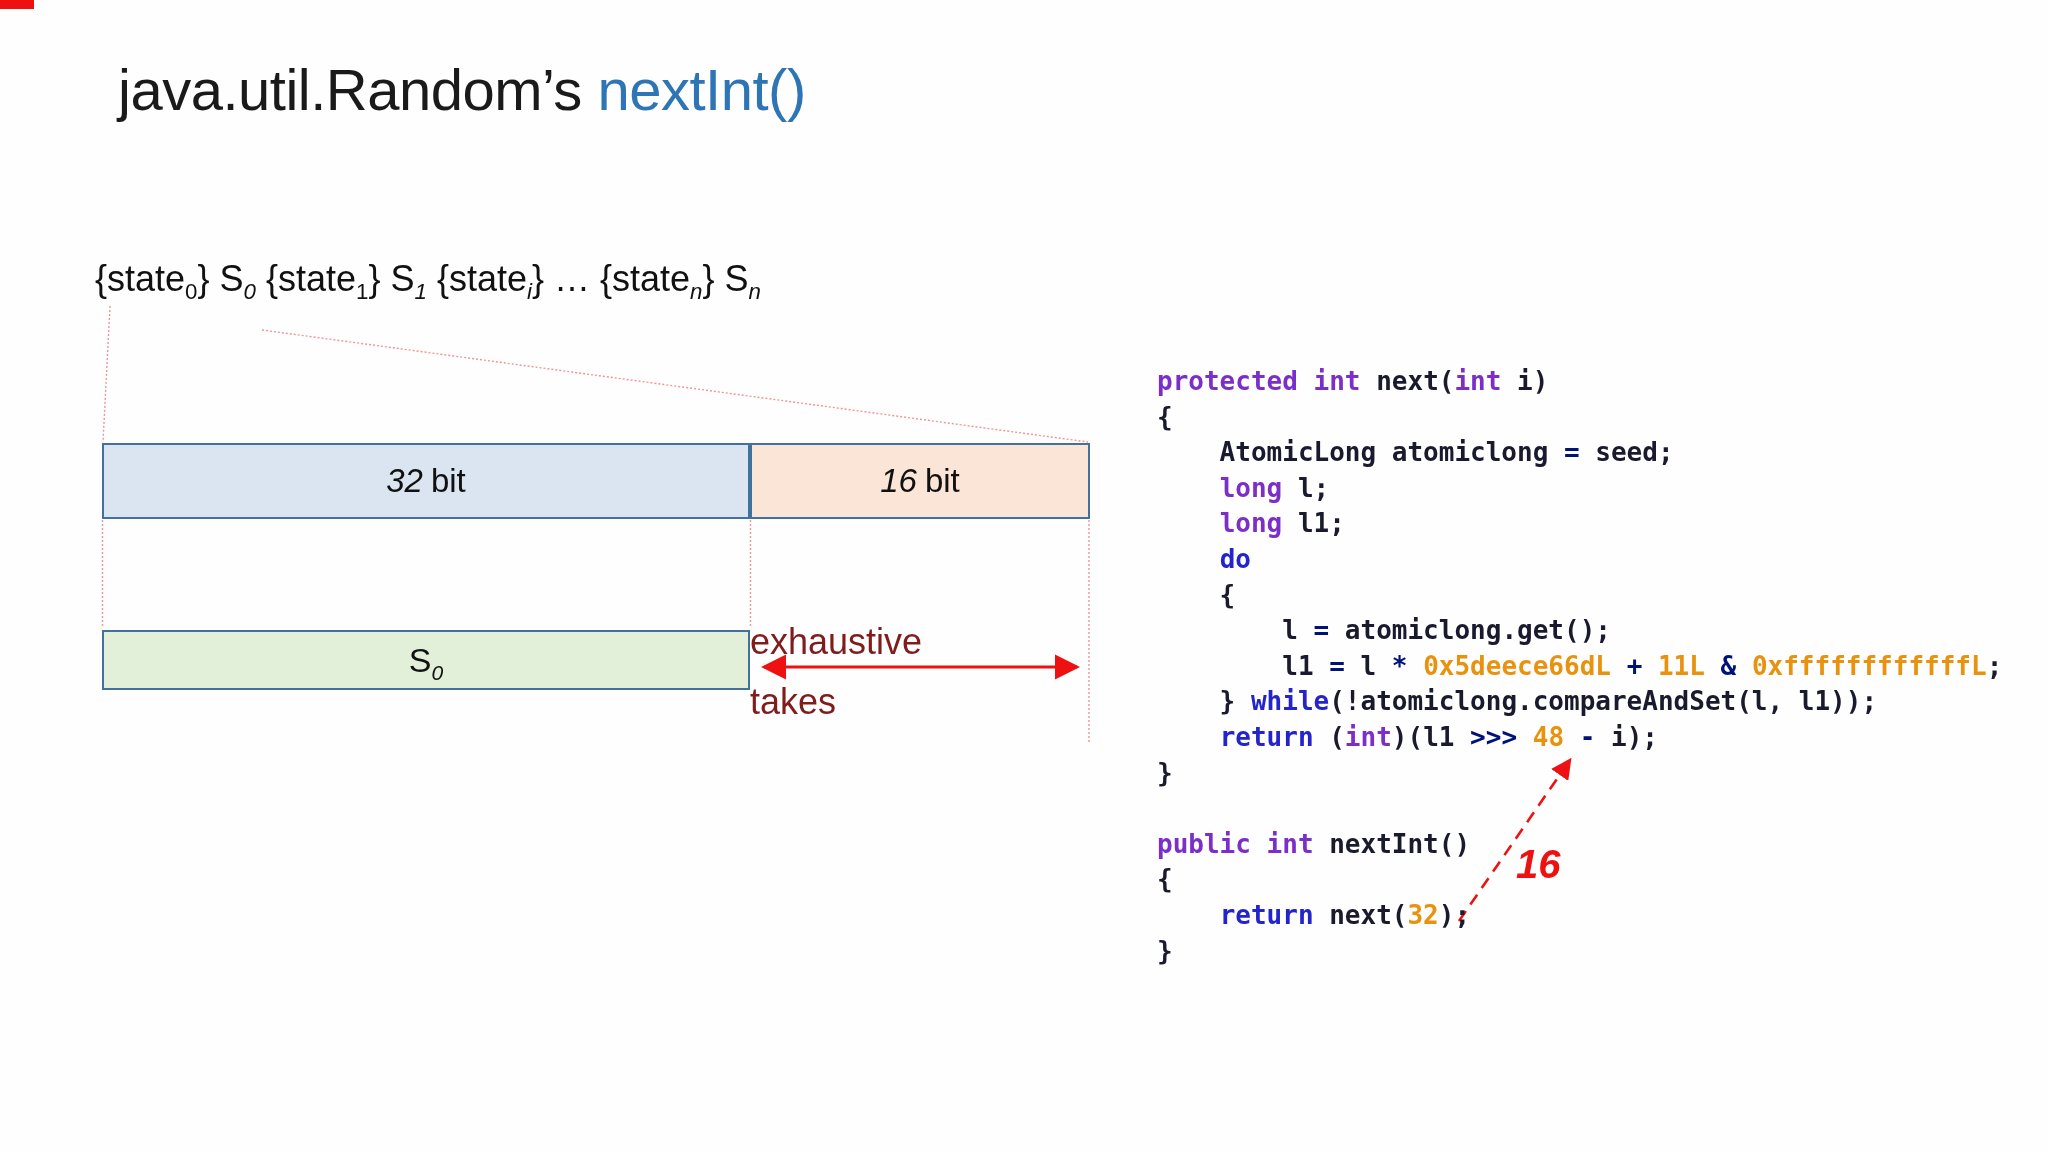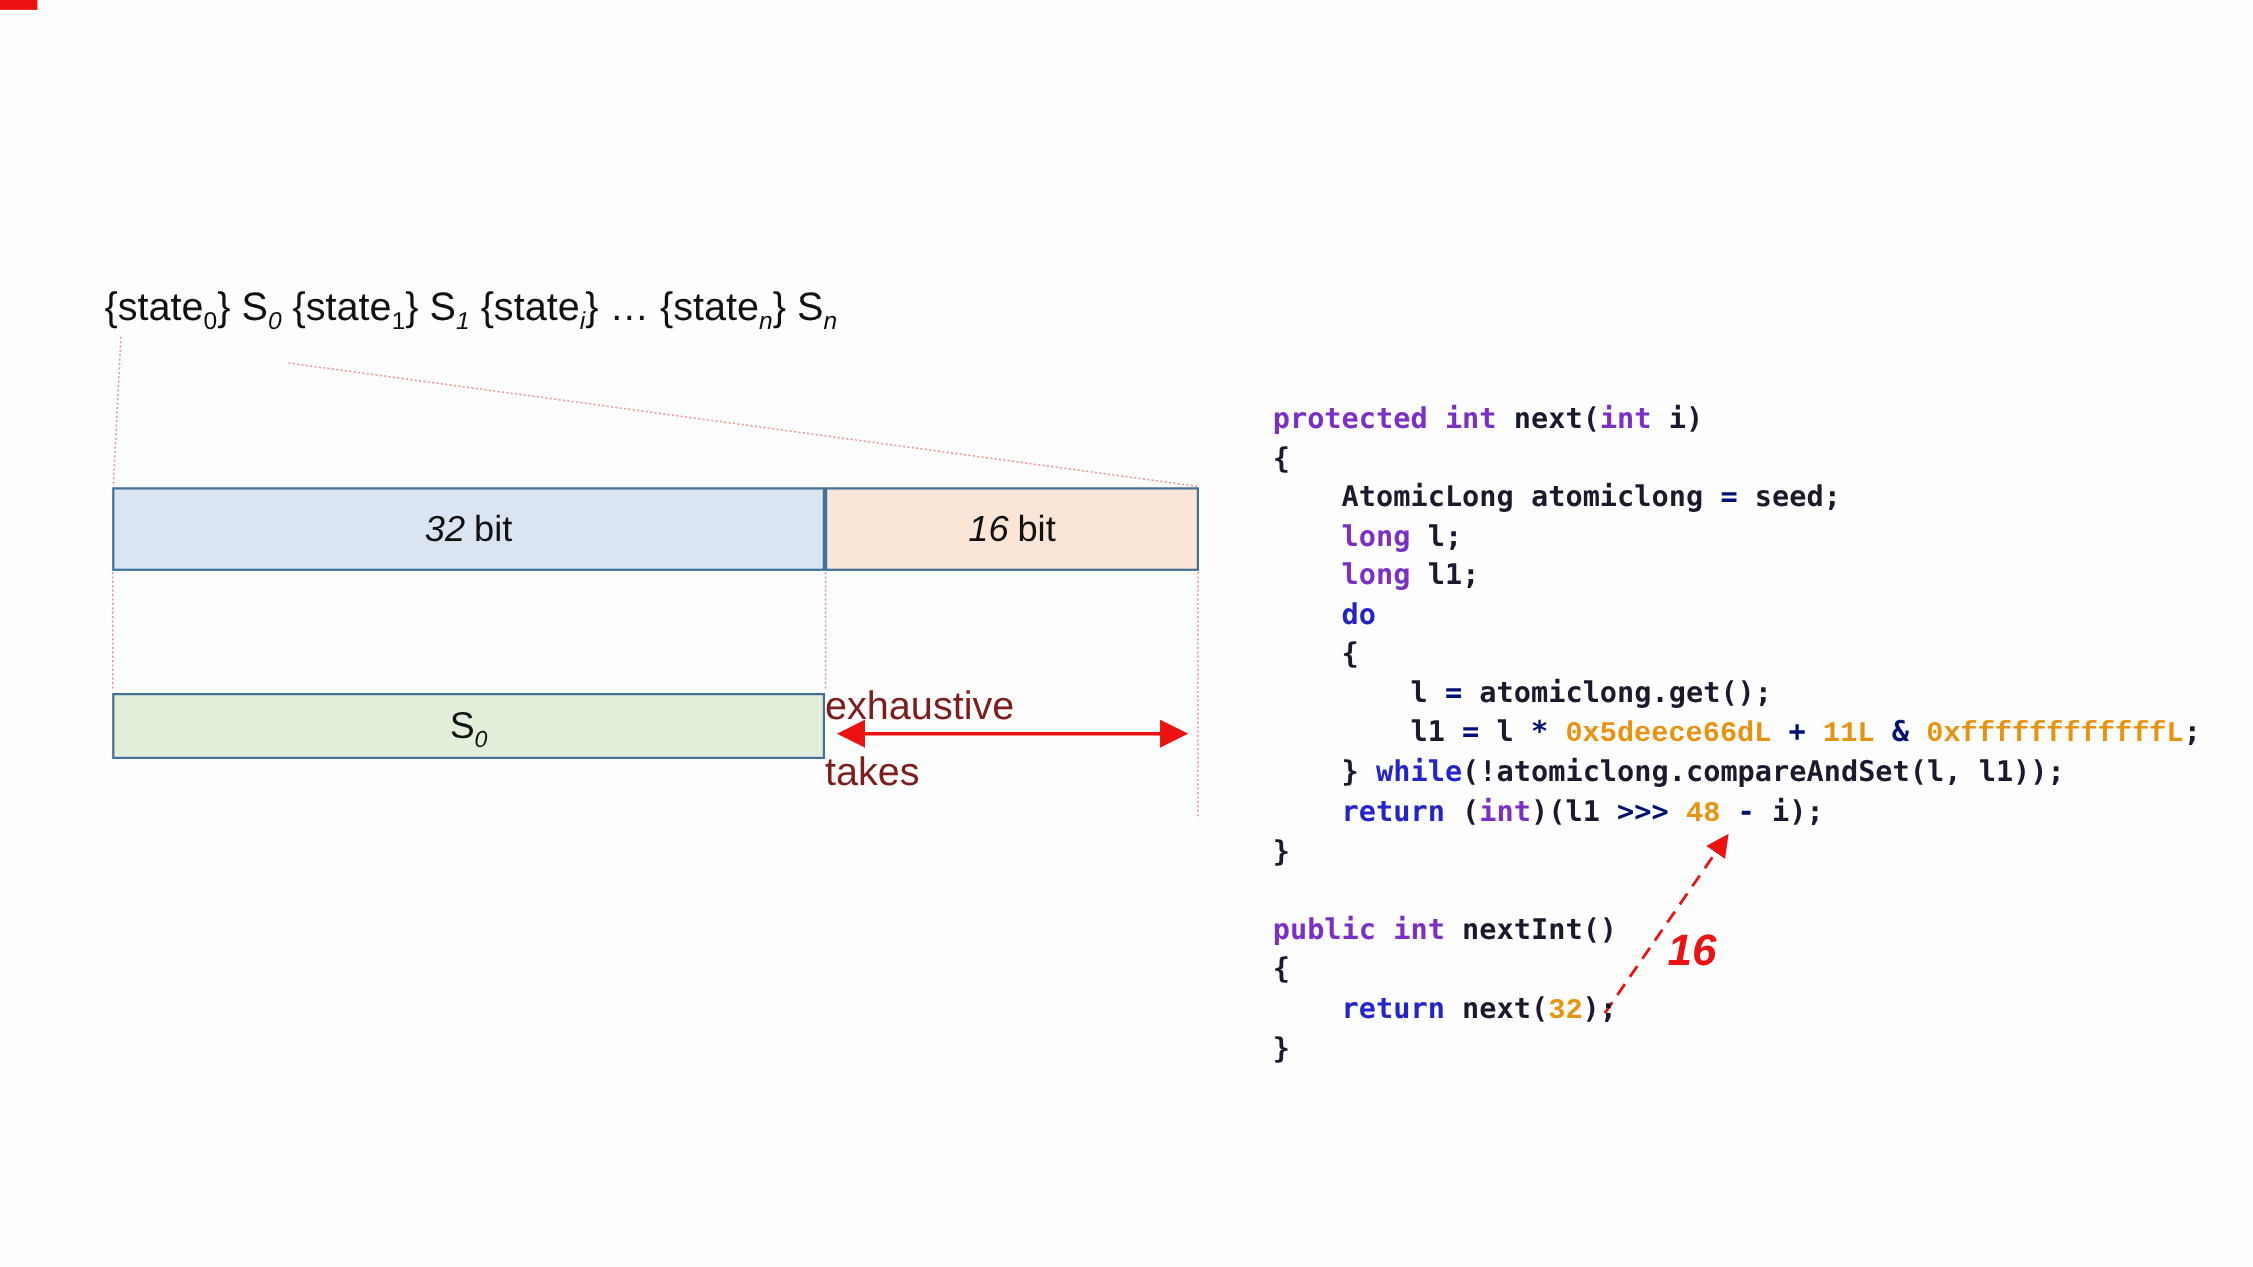--- a/index.html
+++ b/index.html
@@ -27,35 +27,36 @@
   #exsearch{left:750px;top:612px;width:340px;text-align:left;font-size:36px;line-height:60px;color:#7f1d1d;}
   
   #paragraph{left:90px;top:820px;width:780px;font-size:36px;line-height:47px;color:#111;}
   #paragraph .red{color:var(--red);}
   
   #code{left:1157px;top:364px;font-family:"DejaVu Sans Mono","Liberation Mono",monospace;
         font-size:26px;font-weight:bold;line-height:35.6px;white-space:pre;}
   .tk-pl{color:var(--codePlain);}
   .tk-kw1{color:var(--codePurple);}
   .tk-kw2{color:var(--codeBlue);}
-  .tk-num{color:var(--codeOrange);font-family:Liberation Mono, monospace;}
+  .tk-num{color:var(--codeOrange);}
   .tk-op{color:var(--codeNavy);}
   
   #note16{left:1516px;top:842px;font-size:40px;font-weight:bold;font-style:italic;color:var(--red);}
   
   #redmark{left:0;top:0;width:34px;height:9px;background:var(--red);}
   #overlay{left:0;top:0;}
 </style>
 </head>
 <body>
 
 <div id="slide">
 
   <div id="redmark" class="abs"></div>
 
+  <div id="title" class="abs"><span>java.util.Random’s </span><span class="accent">nextInt()</span></div>
 
   <div id="formula" class="abs"><span>{state</span><sub>0</sub><span>} S</span><sub class="it">0</sub><span> {state</span><sub>1</sub><span>} S</span><sub class="it">1</sub><span> {state</span><sub class="it">i</sub><span>}  …  {state</span><sub class="it">n</sub><span>} S</span><sub class="it">n</sub></div>
 
   <svg id="overlay" class="abs" width="2048" height="1152" viewBox="0 0 2048 1152">
     <defs>
       <marker id="arrowR" markerWidth="8" markerHeight="8" refX="7" refY="4" orient="auto-start-reverse">
         <path d="M0,0 L8,4 L0,8 z" fill="#EE1111"></path>
       </marker>
     </defs>
     <line x1="110" y1="306" x2="103" y2="442" stroke="#F09595" stroke-width="1.4" stroke-dasharray="2 2"></line>

